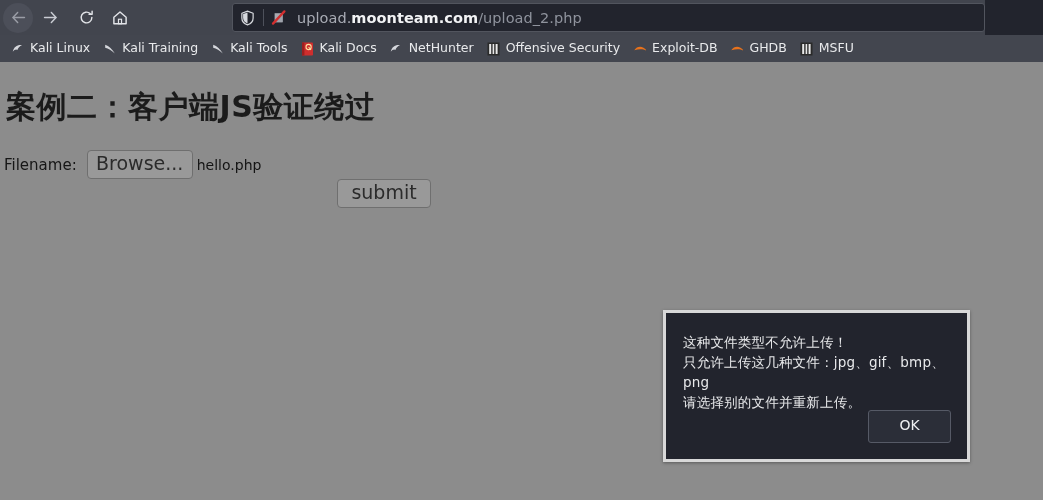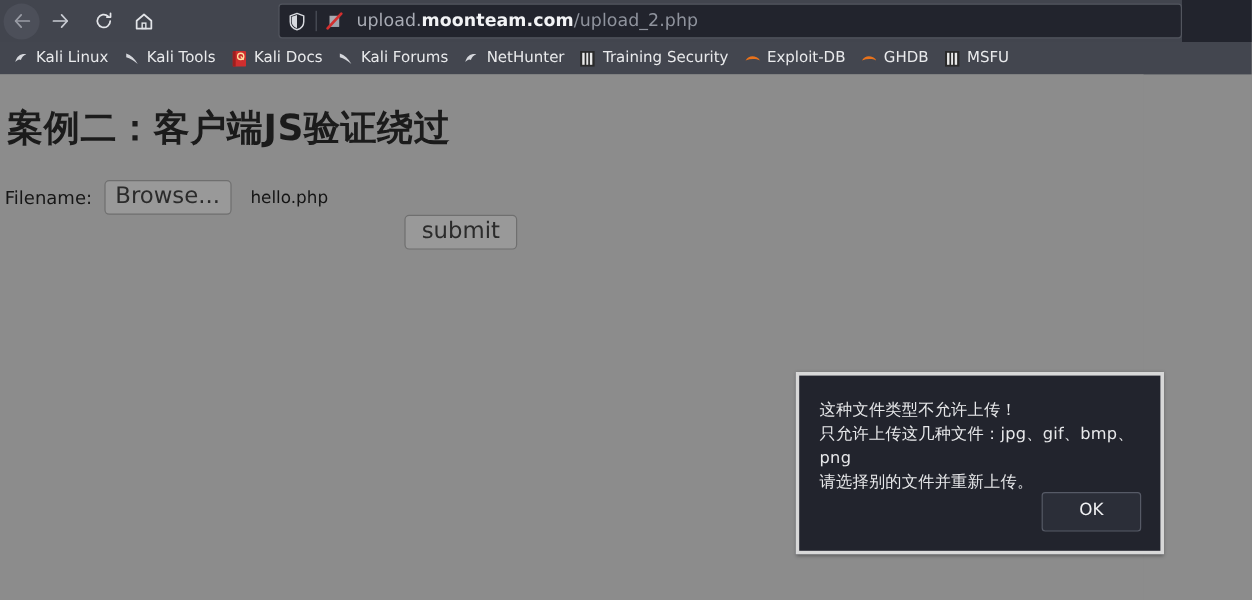--- a/index.html
+++ b/index.html
@@ -164,21 +164,21 @@
   }
   #browse-button {
     width: 104px;
     height: 27px;
     line-height: 25px;
     text-align: center;
   }
   #selected-filename {
     font-size: 14px;
     color: #141414;
-    margin-left: 16px;
+    margin-left: 4px;
   }
   #submit-button {
     position: absolute;
     left: 333px;
     top: 0;
     width: 92px;
     height: 27px;
     line-height: 25px;
     text-align: center;
     margin-top: 29px;
@@ -283,20 +283,28 @@
 
     <div class="bookmark">
       <span class="bm-icon">
         <svg width="14" height="14" viewBox="0 0 16 16">
             <path d="M2 11 C3.5 5.5 7 3 12.5 3.6 C9.8 4.6 8 6.5 7.3 9.2 C6.2 8 4 8.6 2 11 Z" fill="#d5d7dc"></path>
           </svg>
       </span>
       <span class="bm-label">Kali Linux</span>
     </div>
 
+    <div class="bookmark">
+      <span class="bm-icon">
+        <svg width="14" height="14" viewBox="0 0 16 16">
+            <path d="M2.5 3 C7 4.5 10.5 8 13.5 13 C10 10 6 7.5 2.5 6.6 Z" fill="#d5d7dc"></path>
+          </svg>
+      </span>
+      <span class="bm-label">Kali Training</span>
+    </div>
 
     <div class="bookmark">
       <span class="bm-icon">
         <svg width="14" height="14" viewBox="0 0 16 16">
             <path d="M2.5 3 C7 4.5 10.5 8 13.5 13 C10 10 6 7.5 2.5 6.6 Z" fill="#d5d7dc"></path>
           </svg>
       </span>
       <span class="bm-label">Kali Tools</span>
     </div>
 
@@ -305,48 +313,40 @@
         <svg width="13" height="14" viewBox="0 0 13 14">
           <rect x="1" y="0.5" width="11" height="13" rx="1" fill="#cf2e2e"></rect>
           <rect x="1" y="0.5" width="2.4" height="13" fill="#9e1f1f"></rect>
           <circle cx="7.6" cy="5" r="2.6" fill="none" stroke="#ffe0a0" stroke-width="1.1"></circle>
           <path d="M7.6 5 L10 7.8" stroke="#ffe0a0" stroke-width="1.1"></path>
         </svg>
       </span>
       <span class="bm-label">Kali Docs</span>
     </div>
 
-    <div class="bookmark">
-      <span class="bm-icon">
-        <svg width="14" height="14" viewBox="0 0 16 16">
-            <path d="M2.5 3 C7 4.5 10.5 8 13.5 13 C10 10 6 7.5 2.5 6.6 Z" fill="#d5d7dc"></path>
-          </svg>
-      </span>
-      <span class="bm-label">Kali Forums</span>
-    </div>
 
     <div class="bookmark">
       <span class="bm-icon">
         <svg width="14" height="14" viewBox="0 0 16 16">
             <path d="M2 11 C3.5 5.5 7 3 12.5 3.6 C9.8 4.6 8 6.5 7.3 9.2 C6.2 8 4 8.6 2 11 Z" fill="#d5d7dc"></path>
           </svg>
       </span>
       <span class="bm-label">NetHunter</span>
     </div>
 
     <div class="bookmark">
       <span class="bm-icon">
         <svg width="13" height="14" viewBox="0 0 13 14">
           <rect x="0.5" y="0.5" width="12" height="13" fill="#2a2a2a"></rect>
           <rect x="2.2" y="2" width="2" height="10" fill="#e8e8e8"></rect>
           <rect x="5.6" y="2" width="1.6" height="10" fill="#e8e8e8"></rect>
           <rect x="8.6" y="2" width="2" height="10" fill="#e8e8e8"></rect>
         </svg>
       </span>
-      <span class="bm-label">Training Security</span>
+      <span class="bm-label">Offensive Security</span>
     </div>
 
     <div class="bookmark">
       <span class="bm-icon">
         <svg width="14" height="12" viewBox="0 0 16 12">
             <path d="M1.5 7.5 C4 3.5 8 2.5 12 4.5 C13.8 5.4 14.8 6.6 15 7.6 C11.5 5.8 6.5 5.8 1.5 7.5 Z" fill="#e8721c"></path>
           </svg>
       </span>
       <span class="bm-label">Exploit-DB</span>
     </div>

